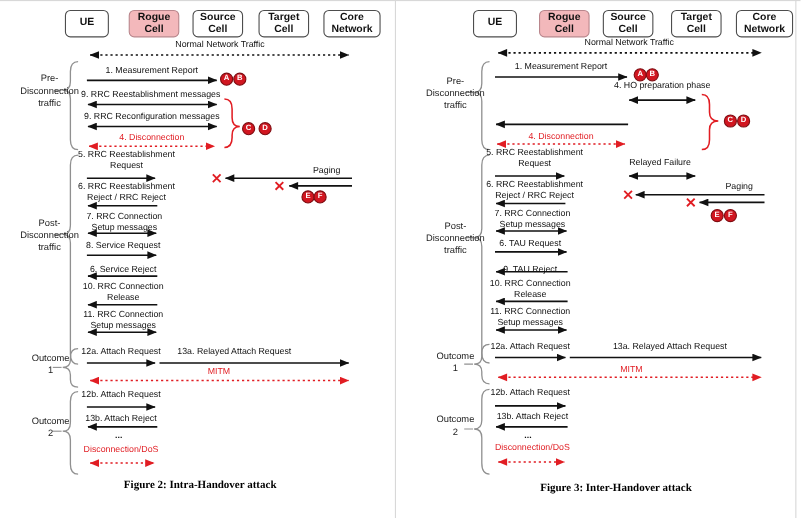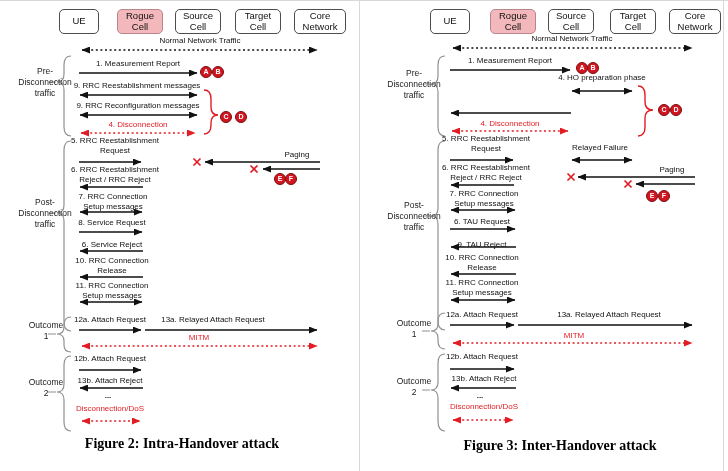--- a/index.html
+++ b/index.html
@@ -3,33 +3,33 @@
 <meta charset="utf-8">
 <style>
   html,body{margin:0;padding:0;background:#fff;}
   .page{position:relative;width:728px;height:471px;background:#fff;overflow:hidden;
         font-family:"Liberation Sans",sans-serif;}
   .edge{position:absolute;background:#d8d8d8;}
   .panel{position:absolute;top:0;width:364px;height:471px;}
   .panel svg{position:absolute;left:0;top:0;}
   .ebox{position:absolute;top:9px;height:25px;border:1.3px solid #4d4d4d;border-radius:5px;
         background:#fff;display:flex;align-items:center;justify-content:center;
-        text-align:center;font-weight:normal;font-size:9.5px;line-height:10.5px;
+        text-align:center;font-weight:bold;font-size:9.5px;line-height:10.5px;
         white-space:pre-line;color:#111;box-sizing:border-box;}
   .ebox.rogue{background:#f3b8bb;border-color:#b9868c;}
   .lbl{position:absolute;font-size:8px;line-height:9.5px;color:#111;text-align:center;
        white-space:pre-line;}
   .red{color:#e11d23;}
   .side{position:absolute;font-size:8.5px;line-height:11px;color:#222;text-align:center;
         white-space:pre-line;padding-left:12px;}
   .badge{position:absolute;width:10px;height:10px;border-radius:50%;background:#d11620;
          border:1.5px solid #7e0c11;color:#fff;font-size:7px;font-weight:bold;
          line-height:10px;text-align:center;}
   .cap{position:absolute;font-family:"Liberation Serif",serif;font-weight:bold;
-       font-size:14px;color:#000;text-align:center;}
+       font-size:10px;color:#000;text-align:center;}
   .ln{stroke:#111;stroke-width:1.5;}
   .dot{stroke-dasharray:2,2.6;}
   .rln{stroke:#e11d23;stroke-width:1.4;}
   .xm{stroke:#e11d23;stroke-width:1.7;fill:none;}
   .brace{stroke:#909090;stroke-width:1.2;fill:none;}
   .rbrace{stroke:#e11d23;stroke-width:1.4;fill:none;}
   .tick{stroke:#909090;stroke-width:1;}
 </style>
 </head>
 <body>

